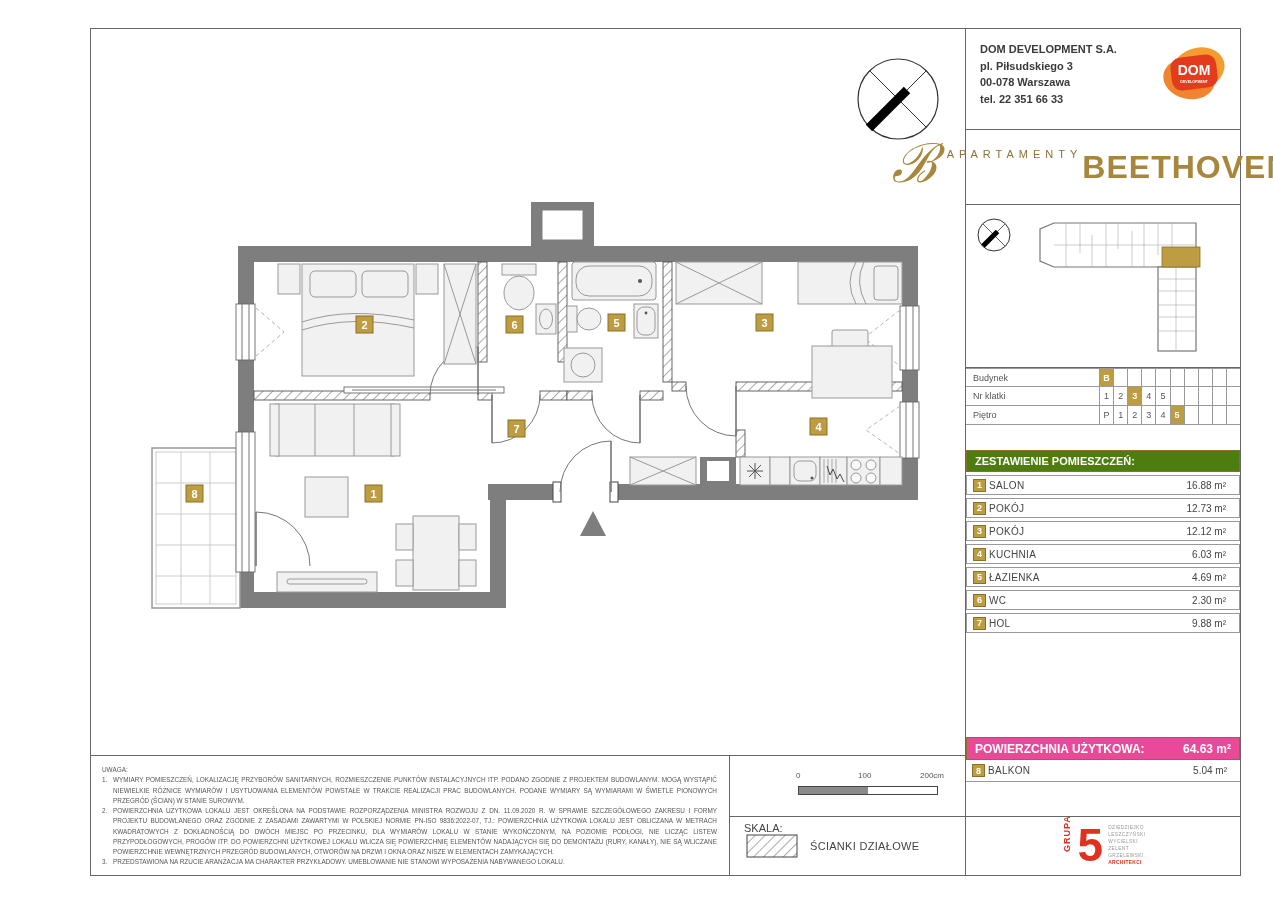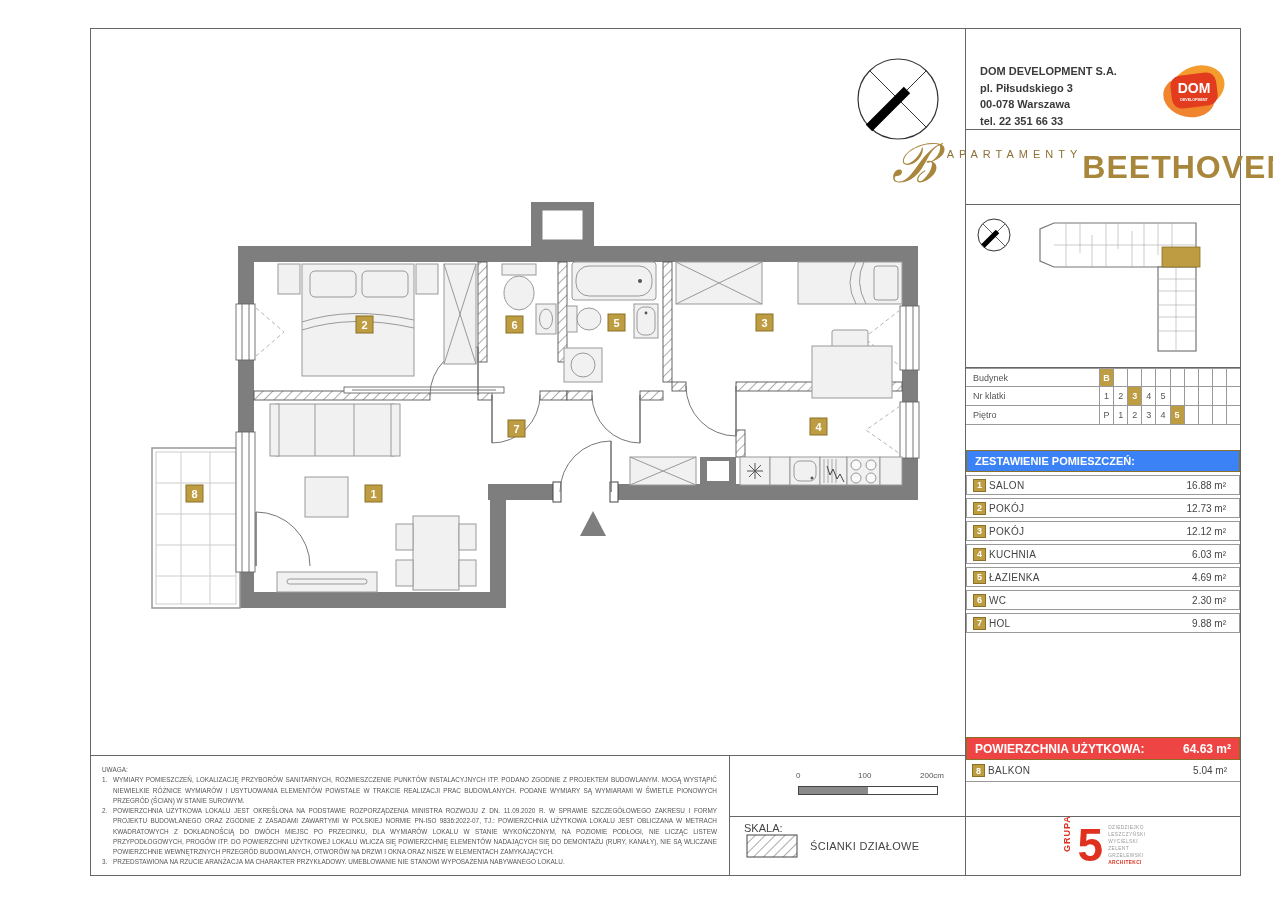--- a/index.html
+++ b/index.html
@@ -2,44 +2,44 @@
 <html><head>
 <meta charset="utf-8">
 <style>
   html,body{margin:0;padding:0;background:#fff;}
   #page{position:relative;width:1273px;height:900px;background:#fff;overflow:hidden;
         font-family:"Liberation Sans",sans-serif;color:#333;}
   #frame{position:absolute;left:90px;top:28px;width:1149px;height:846px;border:1px solid #666;}
   
   #right-col{position:absolute;left:965px;top:28px;width:275px;height:847px;border-left:1px solid #666;box-sizing:border-box;}
   .rbox{position:absolute;left:0;width:100%;box-sizing:border-box;}
-  .box-company{top:0;height:102px;border-bottom:1px solid #666;display:flex;align-items:flex-end;padding:13px 8px 0 14px;}
+  .box-company{top:0;height:102px;border-bottom:1px solid #666;display:flex;align-items:flex-start;padding:13px 8px 0 14px;}
   .company-text{font-size:11px;font-weight:bold;line-height:1.5;color:#3a3a3a;flex:1;}
   .box-brand{top:102px;height:75px;border-bottom:1px solid #666;display:flex;align-items:center;justify-content:center;gap:10px;}
   .bglyph{font-family:"DejaVu Serif",serif;font-style:italic;font-size:54px;color:#A8863B;line-height:1;margin-top:-6px;}
   .brand-lines{display:flex;}
   .brand-top{font-size:11px;letter-spacing:5px;color:#8D7135;}
   .brand-bottom{font-size:32px;font-weight:bold;letter-spacing:1px;color:#A8863B;margin-top:1px;}
   .box-map{top:177px;height:163px;border-bottom:1px solid #666;}
   .box-table{top:340px;height:77px;font-size:9px;color:#555;}
   .ut-row{display:flex;height:19px;line-height:19px;border-bottom:1px solid #999;box-sizing:border-box;justify-content:space-between;}
   .ut-row:first-child{border-top:1px solid #999;}
   .ut-label{width:133px;padding-left:7px;box-sizing:border-box;}
   .ut-cell{width:14px;text-align:center;border-left:1px solid #999;box-sizing:border-box;background:#fff;}
   .ut-cell.hl{background:#BD9C42;color:#fff;font-weight:bold;}
   .box-zest{top:422px;}
-  .zest-header{height:22px;background:#3b82f6;color:#fff;font-weight:bold;font-size:11px;
+  .zest-header{height:22px;background:#4d7c0f;color:#fff;font-weight:bold;font-size:11px;
                display:flex;align-items:center;padding-left:8px;border:1px solid #8a7127;box-sizing:border-box;}
   .room-row{height:20px;margin-top:3px;border:1px solid #999;box-sizing:border-box;display:flex;align-items:center;font-size:10px;color:#444;background:#fff;}
   .badge{width:13px;height:13px;background:#BD9C42;border:1px solid #8a7127;color:#fff;font-weight:bold;font-size:9px;
          display:flex;align-items:center;justify-content:center;margin-left:6px;box-sizing:border-box;}
   .room-name{margin-left:3px;letter-spacing:.3px;}
   .room-area{margin-left:auto;margin-right:13px;}
   .box-area{top:709px;}
-  .area-bar{height:23px;background:#ef4444;border:1px solid #8a7127;box-sizing:border-box;color:#fff;font-weight:bold;font-size:12px;
+  .area-bar{height:23px;background:#ec4899;border:1px solid #8a7127;box-sizing:border-box;color:#fff;font-weight:bold;font-size:12px;
             display:flex;align-items:center;justify-content:space-between;padding:0 8px;}
   .balkon-row{height:22px;border-bottom:1px solid #999;box-sizing:border-box;display:flex;align-items:center;font-size:10px;color:#444;}
   .box-grupa{top:788px;height:59px;border-top:1px solid #666;display:flex;align-items:center;justify-content:center;gap:5px;}
   .grupa-vert{color:#E0301E;font-weight:bold;font-size:9px;letter-spacing:1px;transform:rotate(-90deg);width:12px;}
   .grupa-five{color:#E0301E;font-weight:bold;font-size:46px;line-height:.85;font-family:"Liberation Sans",sans-serif;}
   .grupa-names{font-size:4.8px;line-height:1.45;color:#999;letter-spacing:.4px;}
   .grupa-names .arch{color:#E0301E;font-weight:bold;}
   
   #notes-box{position:absolute;left:90px;top:755px;width:640px;height:120px;border-top:1px solid #666;border-right:1px solid #666;
              box-sizing:border-box;padding:9px 12px 0 12px;font-size:6.4px;line-height:1.6;color:#555;}

